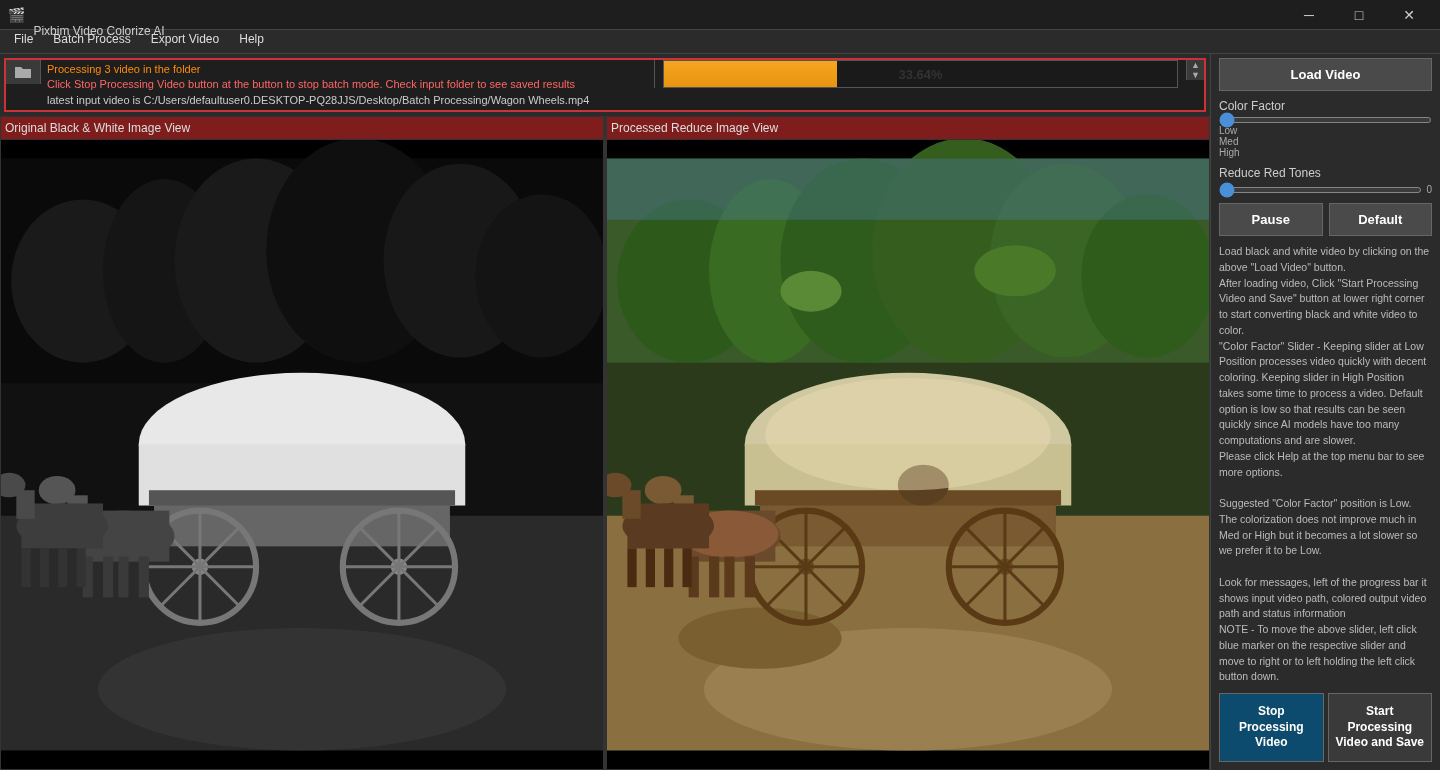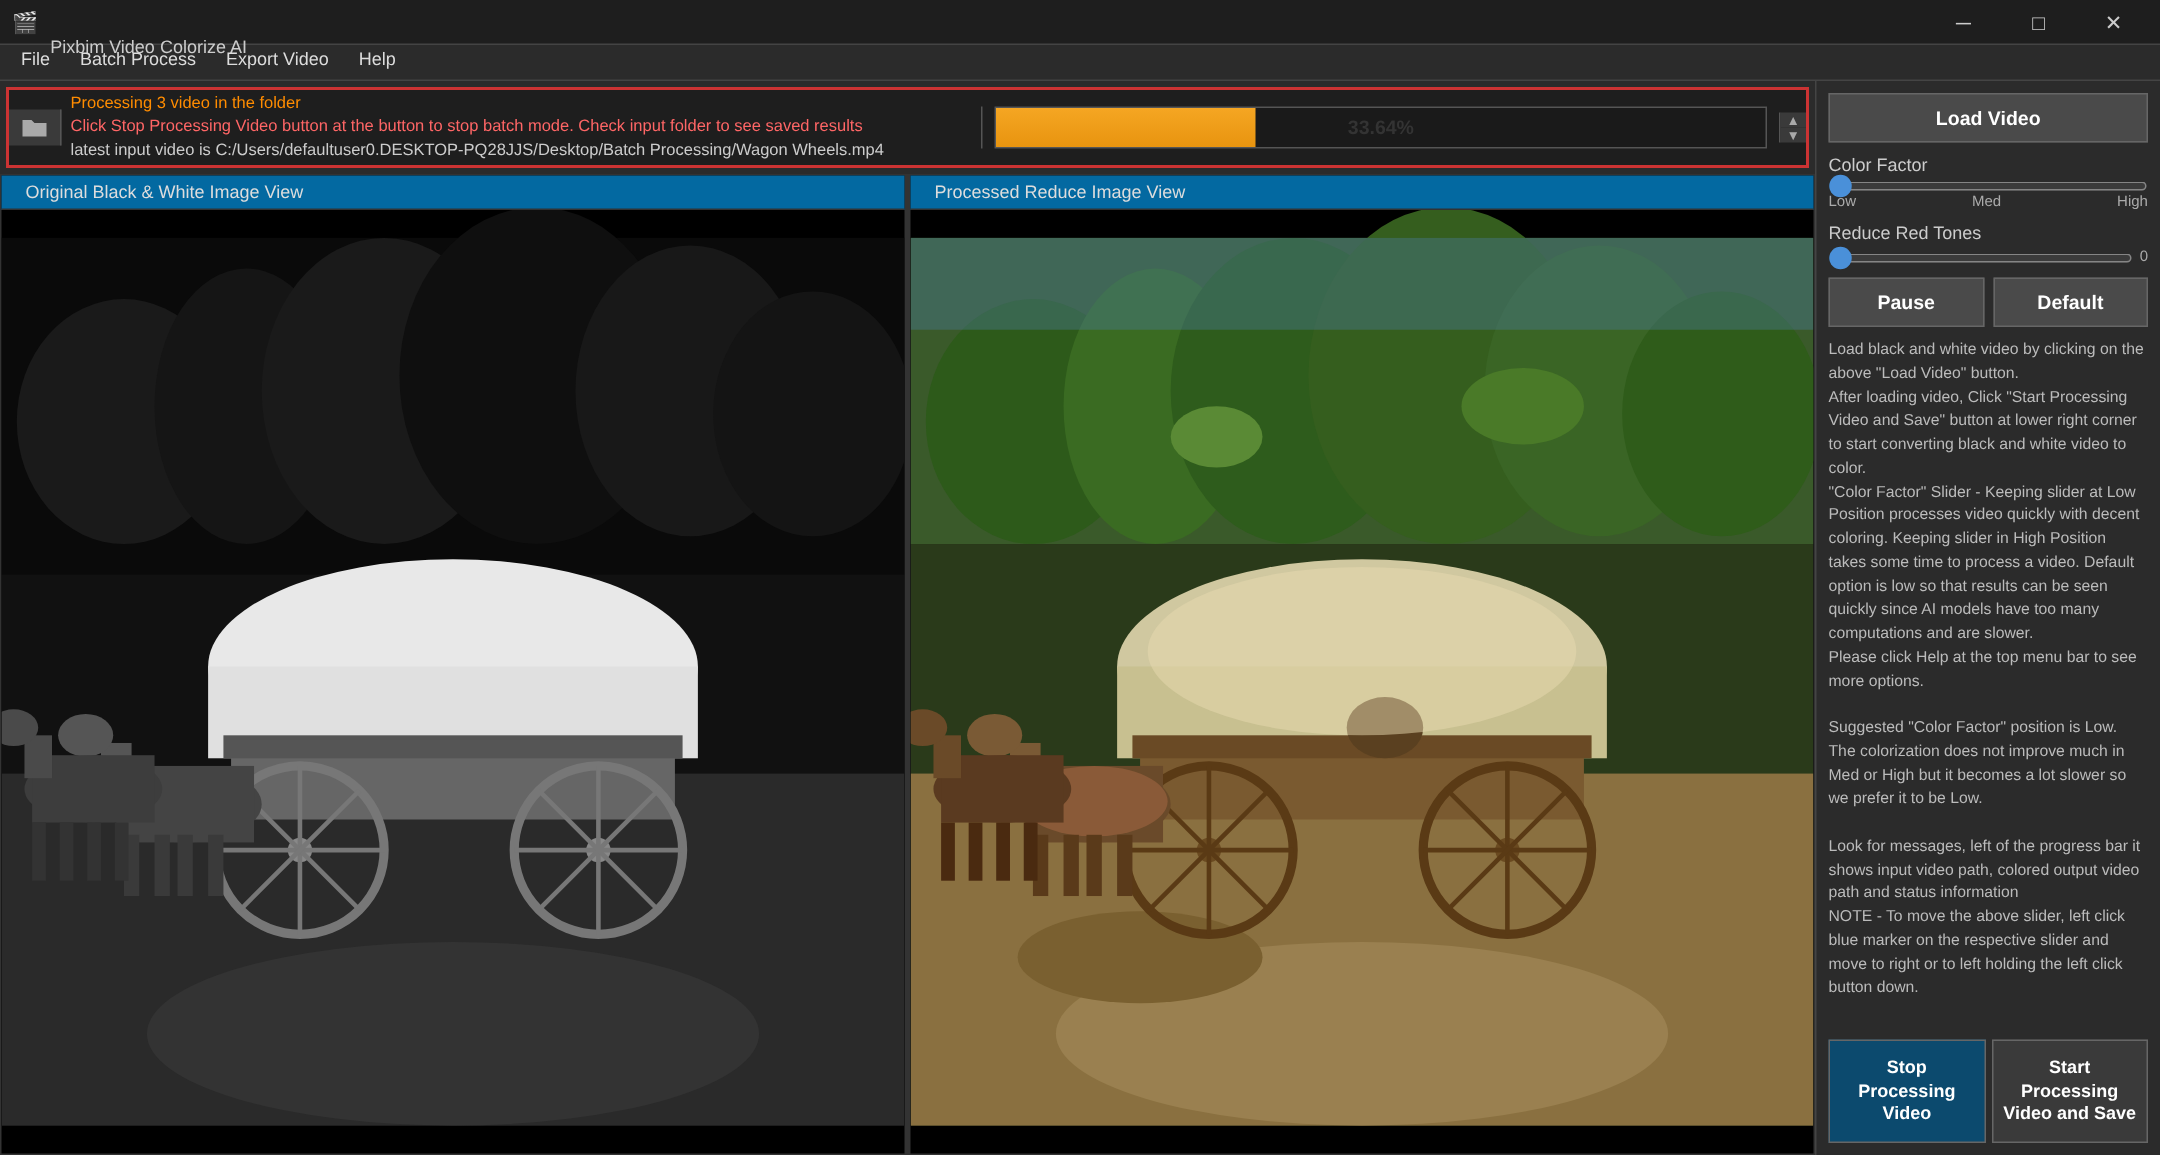--- a/index.html
+++ b/index.html
@@ -75,21 +75,21 @@
     #content-area {
       flex: 1;
       display: flex;
       flex-direction: column;
       overflow: hidden;
     }
 
     
     #status-bar {
       display: flex;
-      align-items: center;
+      align-items: flex-start;
       background: #1e1e1e;
       border: 2px solid #cc3333;
       margin: 4px;
       height: 54px;
       position: relative;
     }
     #folder-icon-btn {
       background: #3a3a3a;
       border: none;
       border-right: 1px solid #555;
@@ -164,22 +164,22 @@
       gap: 0;
     }
     .image-panel {
       flex: 1;
       display: flex;
       flex-direction: column;
       background: #000;
       border: 1px solid #333;
     }
     .image-panel-header {
-      background: #0369a1;
-      padding: 4px 16px;
+      background: #7f1d1d;
+      padding: 4px 4px;
       font-size: 12px;
       color: #ddd;
       border-bottom: 1px solid #333;
       flex-shrink: 0;
     }
     .image-panel-content {
       flex: 1;
       display: flex;
       align-items: center;
       justify-content: center;
@@ -214,20 +214,21 @@
       font-size: 12px;
       color: #ccc;
       margin-bottom: 4px;
     }
     .slider-labels {
       display: flex;
       justify-content: space-between;
       font-size: 10px;
       color: #aaa;
       margin-top: 2px;
+      flex-direction: column;
     }
     input[type=range] {
       width: 100%;
       height: 6px;
       accent-color: #4a90d9;
       cursor: pointer;
     }
     #color-factor-slider {
       accent-color: #4a90d9;
     }

